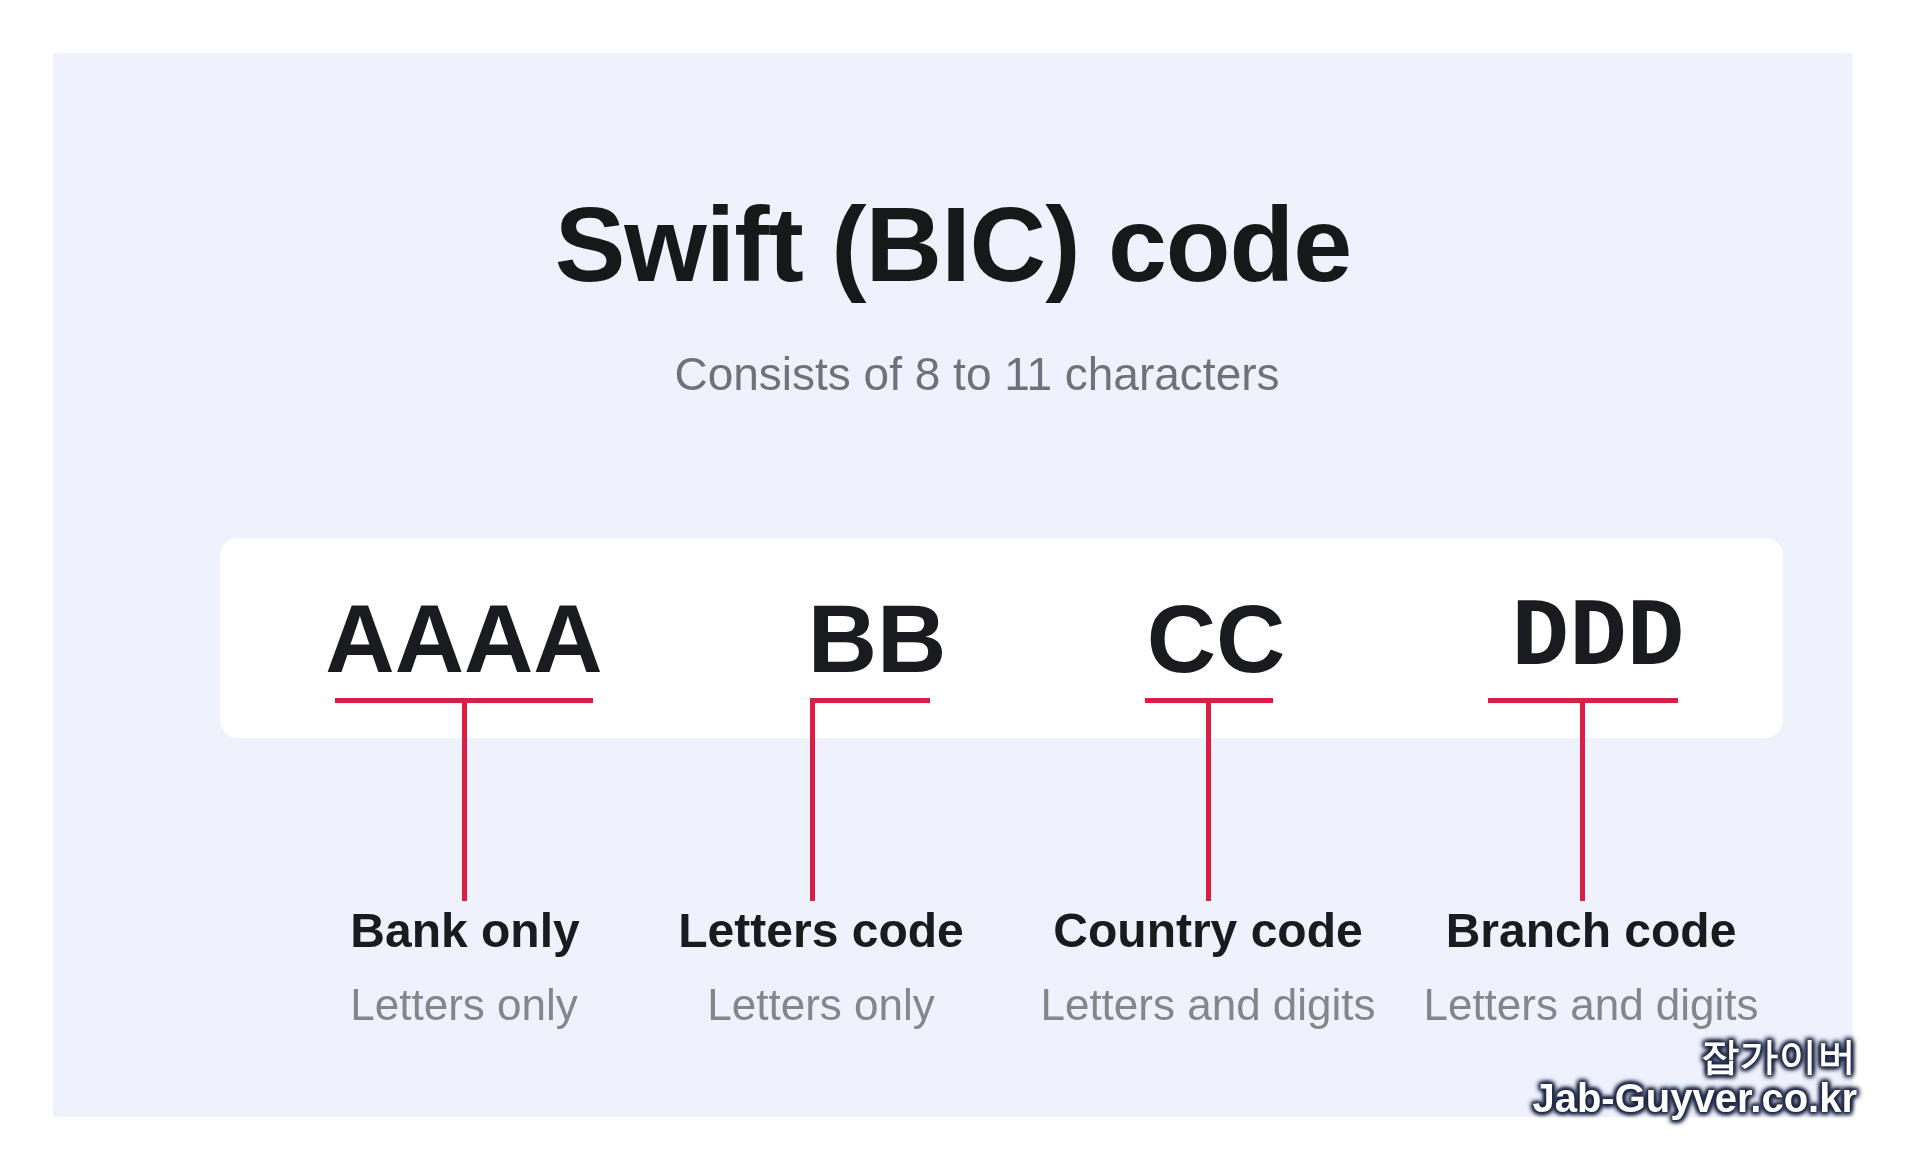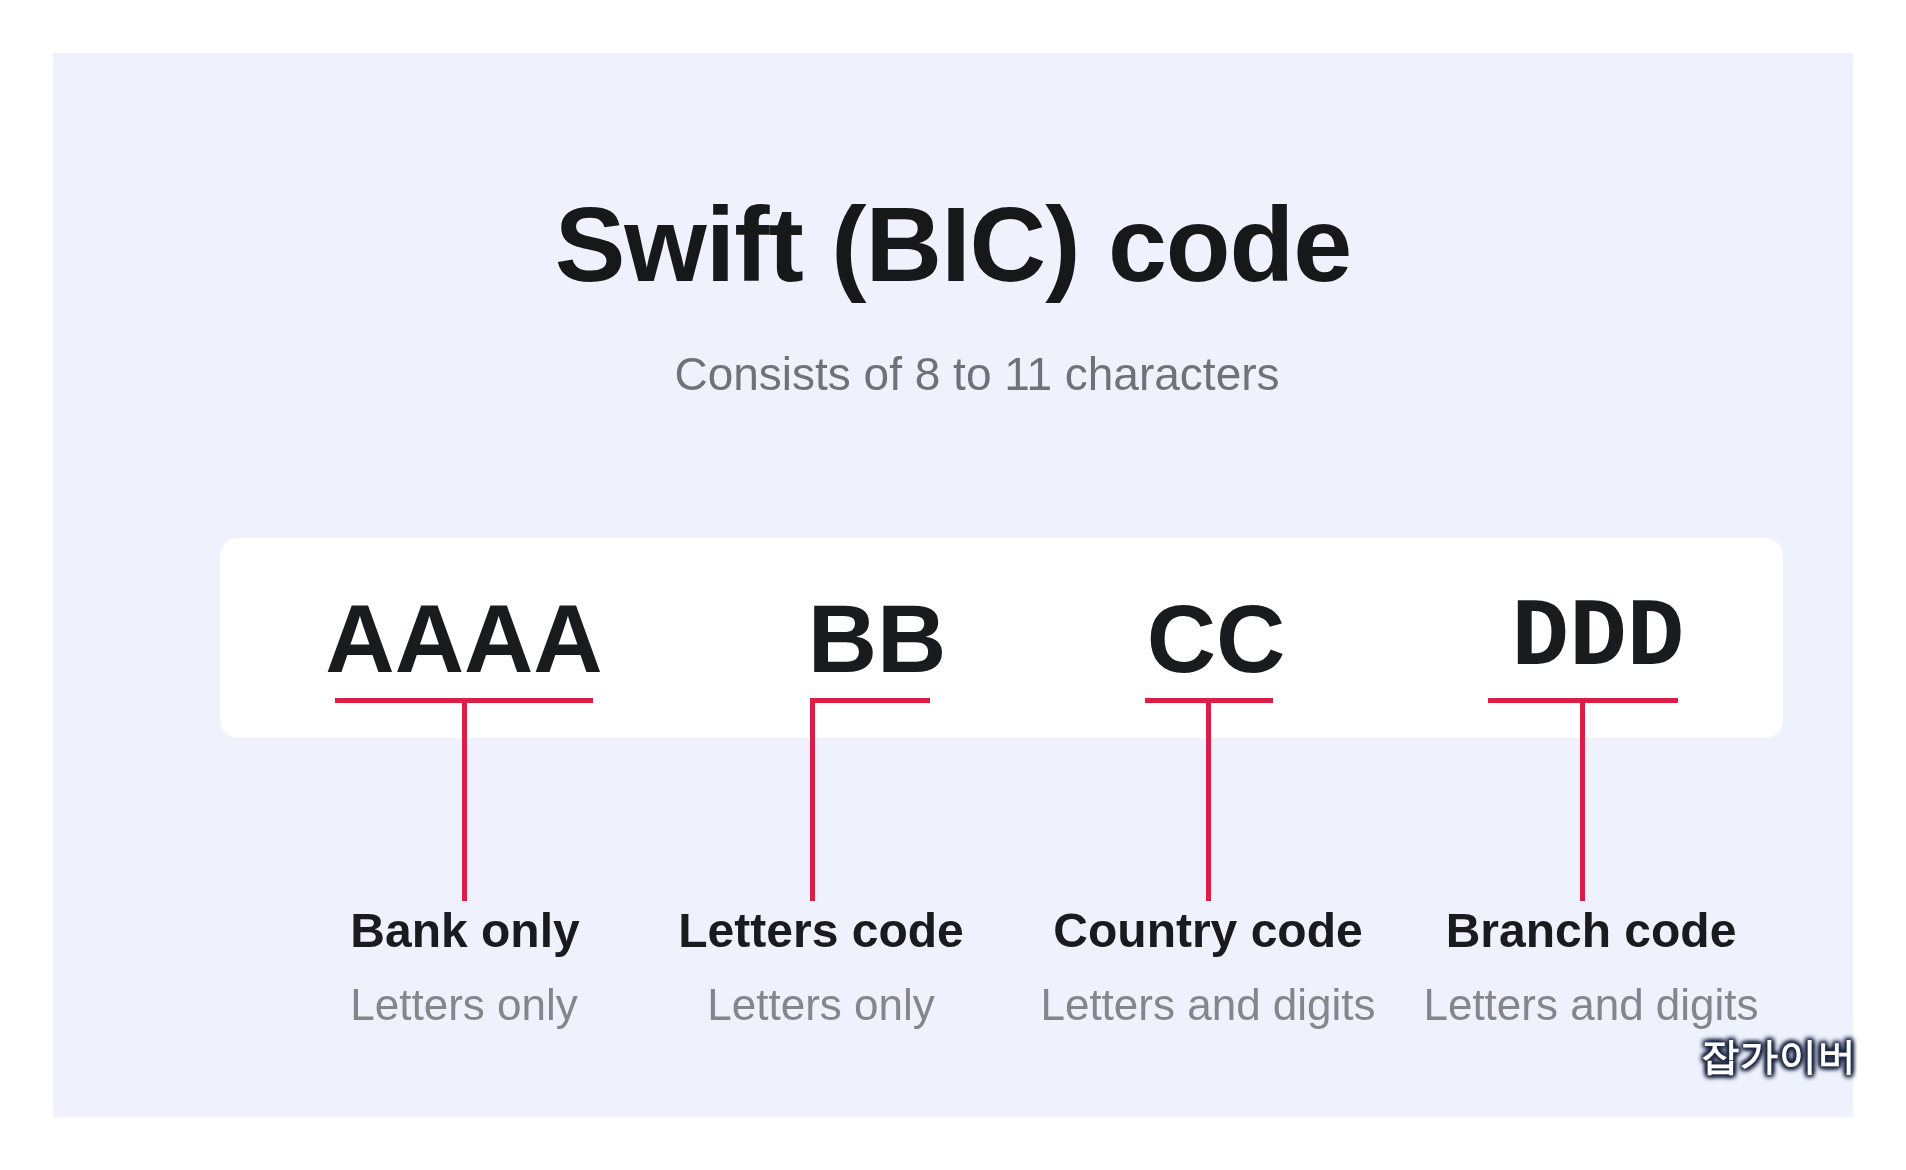--- a/index.html
+++ b/index.html
@@ -165,13 +165,14 @@
     <div class="underline"></div>
     <div class="vline"></div>
     <div class="seg-label">Branch code</div>
     <div class="seg-note">Letters and digits</div>
   </div>
 
 </div>
 
 <div class="watermark">
   <div class="wm-line1">잡가이버</div>
+  <div class="wm-line2">Jab-Guyver.co.kr</div>
 </div>
 
 </body></html>

